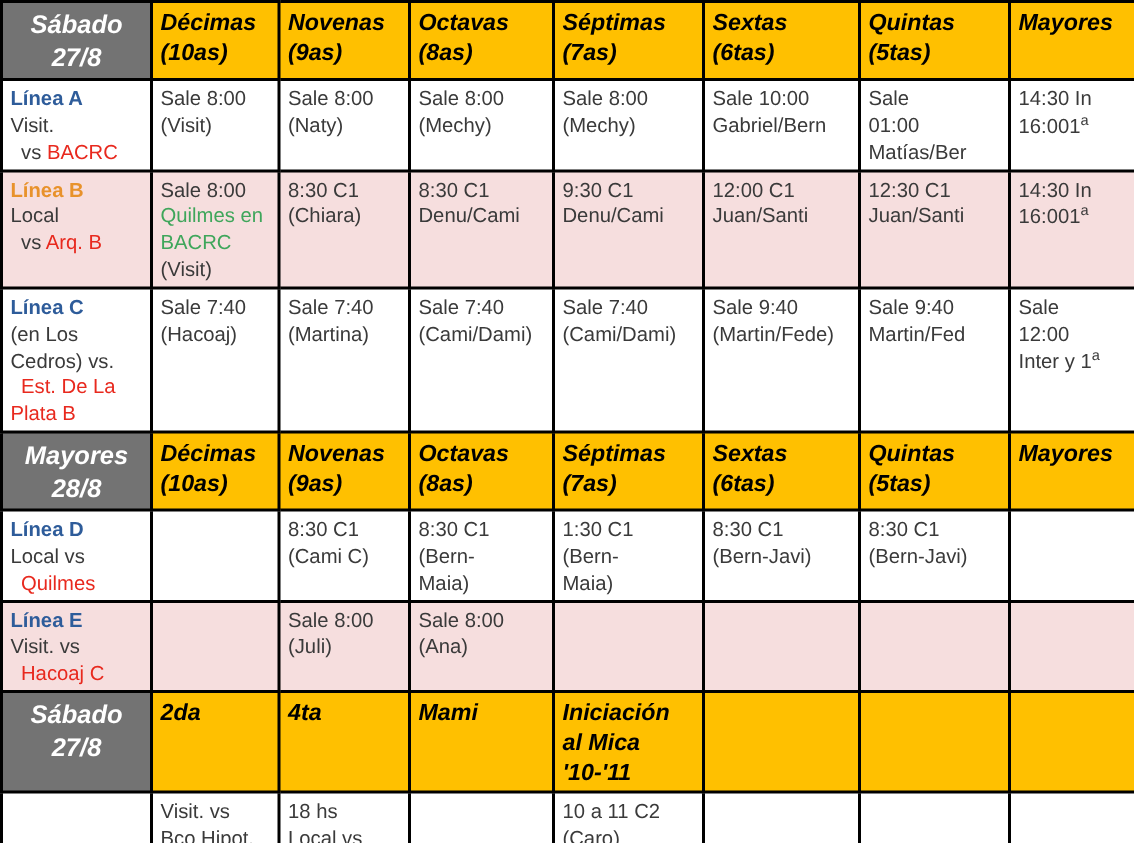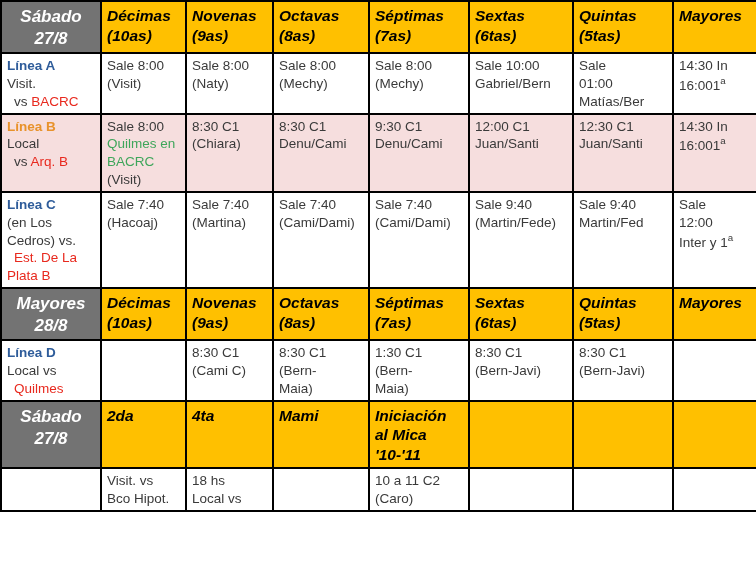--- a/index.html
+++ b/index.html
@@ -297,20 +297,40 @@
         <td class="matchcell">
           <span class="line">8:30 C1</span>
           <span class="line">(Bern-Javi)</span>
         </td>
         <td class="matchcell">
           <span class="line">8:30 C1</span>
           <span class="line">(Bern-Javi)</span>
         </td>
         <td class="matchcell"></td>
       </tr>
+      <tr class="row-pink">
+        <td class="teamcell">
+          <span class="line t-blue">Línea E</span>
+          <span class="line t-dark">Visit. vs</span>
+          <span class="line indent"><span class="t-red">Hacoaj C</span></span>
+        </td>
+        <td class="matchcell"></td>
+        <td class="matchcell">
+          <span class="line">Sale 8:00</span>
+          <span class="line">(Juli)</span>
+        </td>
+        <td class="matchcell">
+          <span class="line">Sale 8:00</span>
+          <span class="line">(Ana)</span>
+        </td>
+        <td class="matchcell"></td>
+        <td class="matchcell"></td>
+        <td class="matchcell"></td>
+        <td class="matchcell"></td>
+      </tr>
       <tr class="hdr">
         <td class="daycell">
           <span class="line">Sábado</span>
           <span class="line">27/8</span>
         </td>
         <td class="colhdr">
           <span class="line">2da</span>
         </td>
         <td class="colhdr">
           <span class="line">4ta</span>

